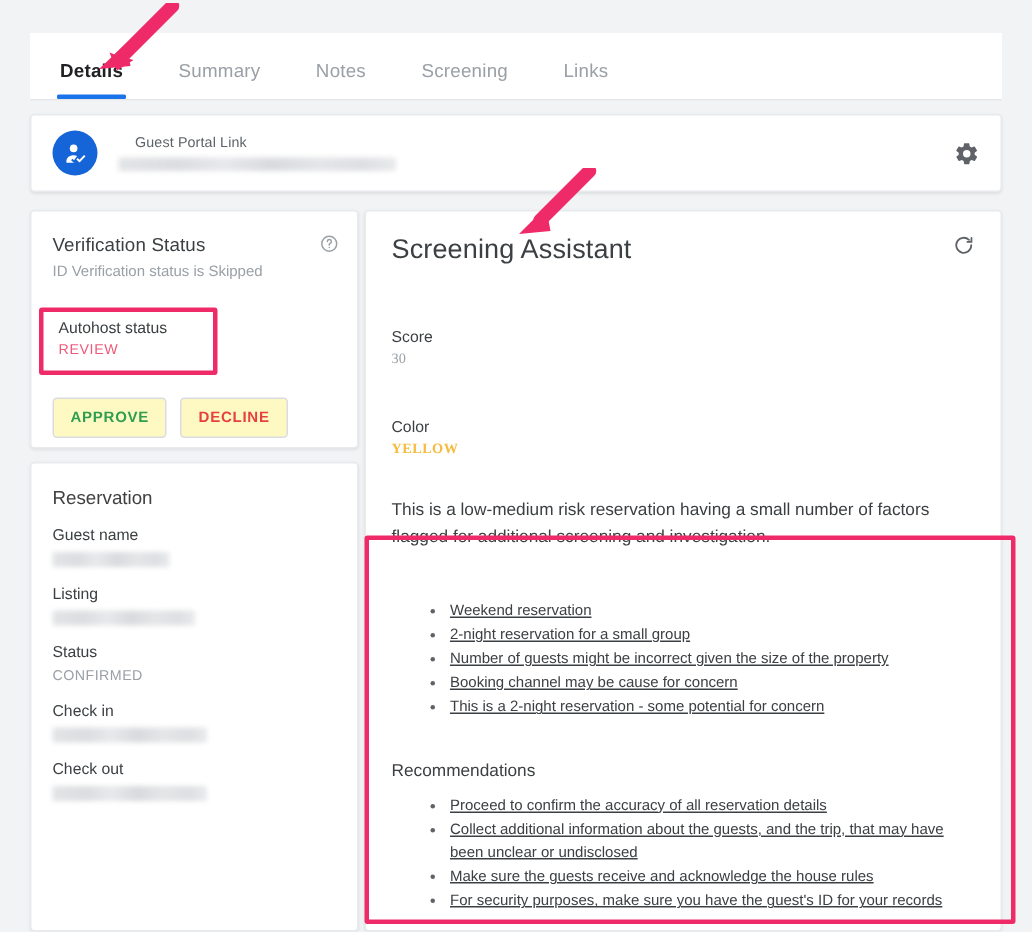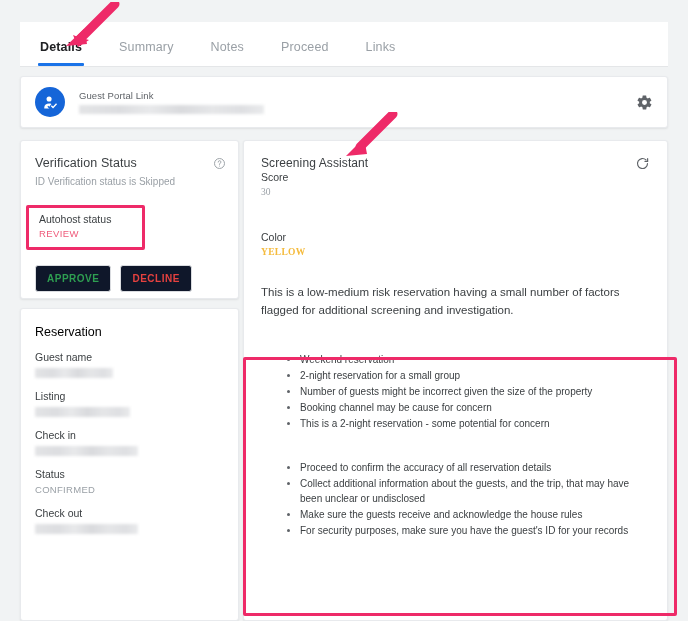--- a/index.html
+++ b/index.html
@@ -47,21 +47,21 @@
   .portal-card {
     position: absolute; left: 20px; top: 76px; width: 648px; height: 52px;
     display: flex; align-items: center; padding: 0 14px;
   }
   .avatar {
     width: 30px; height: 30px; border-radius: 50%;
     background: #1565d8; flex: 0 0 auto;
     display: flex; align-items: center; justify-content: center;
   }
   .portal-texts { margin-left: 14px; flex: 1 1 auto; }
-  .portal-title { font-size: 9.5px; color: #5f6368; letter-spacing: .1px; }
+  .portal-title { font-size: 9.5px; color: #5f6368; letter-spacing: .1px; margin-left: 11px; }
   .blur-bar {
     margin-top: 4px; height: 9px; border-radius: 1px;
     background: linear-gradient(90deg,#e3e4e6 0%,#dcdde0 22%,#e8e9eb 38%,
                  #d9dadd 55%,#e5e6e8 72%,#dedfe2 88%,#e9eaec 100%);
     filter: blur(1.6px);
   }
   .gear-btn { flex: 0 0 auto; cursor: pointer; display:flex; align-items:center; }
 
   
   .verif-card {
@@ -74,63 +74,63 @@
 
   .autohost-box {
     position: absolute; left: 6px; top: 64px; width: 119px; height: 45px;
     padding: 8px 0 0 12px;
   }
   .autohost-label { font-size: 10.5px; color: #3c4043; }
   .autohost-value { margin-top: 3px; font-size: 9.5px; color: #ef5a7a; letter-spacing: .4px; }
 
   .btn-row { position: absolute; left: 14px; top: 124px; display: flex; gap: 9px; }
   .btn {
-    border: 1px solid #dadce0; background: #0f172a; border-radius: 3px;
+    border: 1px solid #dadce0; background: #fef9c3; border-radius: 3px;
     padding: 7px 11px; font-size: 10px; font-weight: bold; letter-spacing: .5px;
     cursor: pointer;
   }
   .btn.approve { color: #2e9e51; }
   .btn.decline { color: #e5413f; }
 
   .resv-card {
     position: absolute; left: 20px; top: 308px; width: 219px; height: 313px;
     padding: 16px 14px 0 14px; overflow: hidden;
   }
-  .resv-title { font-size: 12.5px; color: #000000; }
+  .resv-title { font-size: 12.5px; color: #404040; }
   .field { margin-top: 12px; }
   .field-label { font-size: 10.5px; color: #3c4043; }
   .field-value { margin-top: 4px; font-size: 9.5px; color: #9aa0a6; letter-spacing: .3px; }
   .field .blur-bar { width: 78px; height: 10px; margin-top: 5px; }
   .field .blur-bar.wide { width: 103px; }
   .field .blur-bar.xwide { width: 95px; }
 
   
   .screen-card {
     position: absolute; left: 243px; top: 140px; width: 425px; height: 481px;
     padding: 15px 17px 0 17px; overflow: hidden;
   }
   .screen-head { display: flex; align-items: flex-start; justify-content: space-between; }
-  .screen-title { font-size: 12px; color: #3c4043; letter-spacing: .1px; }
+  .screen-title { font-size: 18px; color: #3c4043; letter-spacing: .1px; }
   .refresh-btn { cursor: pointer; display: flex; }
 
   .kv { margin-top: 0; }
   .kv-label { font-size: 10.5px; color: #3c4043; }
   .kv-value { margin-top: 4px; font-size: 9.5px; color: #9aa0a6; font-family: Liberation Serif, serif; }
   .kv-value.yellow { color: #f5bb3d; font-weight: bold; letter-spacing: .3px; }
 
   .risk-text {
     font-size: 11.5px; color: #3c4043; line-height: 1.55;
     margin-top: 27px; width: 366px;
   }
 
   .section-title { font-size: 11.5px; color: #3c4043; }
   .bullets { margin: 10px 0 0 26px; padding: 0; list-style: none; }
   .bullets li {
     position: relative; font-size: 10px; color: #3c4043;
-    line-height: 1.52; padding-left: 13px; margin-bottom: 1px;
+    line-height: 1.52; padding-left: 13px; margin-bottom: 1px; text-decoration: underline;
   }
   .bullets li::before {
     content: ""; position: absolute; left: 0; top: 6px;
     width: 3px; height: 3px; background: #5f6368; border-radius: 50%;
   }
 
   
   .anno-box { position: absolute; border: 3px solid #ee2a68; border-radius: 2px; pointer-events: none; }
   #anno-autohost { left: 26px; top: 205px; width: 119px; height: 45px; }
   #anno-insights { left: 243px; top: 357px; width: 434px; height: 259px; }
@@ -149,21 +149,21 @@
     <div class="tab active">
       <span>Details</span>
     </div>
     <div class="tab">
       <span>Summary</span>
     </div>
     <div class="tab">
       <span>Notes</span>
     </div>
     <div class="tab">
-      <span>Proceed</span>
+      <span>Screening</span>
     </div>
     <div class="tab">
       <span>Links</span>
     </div>
   </div>
 
   <div class="card portal-card">
     <div class="avatar">
       <svg width="17" height="17" viewBox="0 0 24 24" fill="#ffffff">
         <circle cx="10" cy="7" r="3.6"></circle>
@@ -209,45 +209,45 @@
 
     <div class="field">
       <div class="field-label">Guest name</div>
       <div class="blur-bar"></div>
     </div>
     <div class="field">
       <div class="field-label">Listing</div>
       <div class="blur-bar xwide"></div>
     </div>
     <div class="field">
+      <div class="field-label">Status</div>
+      <div class="field-value">CONFIRMED</div>
+    </div>
+    <div class="field">
       <div class="field-label">Check in</div>
       <div class="blur-bar wide"></div>
-    </div>
-    <div class="field">
-      <div class="field-label">Status</div>
-      <div class="field-value">CONFIRMED</div>
     </div>
     <div class="field">
       <div class="field-label">Check out</div>
       <div class="blur-bar wide"></div>
     </div>
   </div>
 
   <div class="card screen-card">
     <div class="screen-head">
       <div class="screen-title">Screening Assistant</div>
       <div class="refresh-btn">
         <svg width="15" height="15" viewBox="0 0 24 24" fill="none" stroke="#5f6368" stroke-width="1.9" stroke-linecap="round">
           <path d="M20 12a8 8 0 1 1-2.4-5.7"></path>
           <path d="M20.2 4.2v4.3h-4.3"></path>
         </svg>
       </div>
     </div>
 
-    <div class="kv" style="">
+    <div class="kv" style="margin-top:42px">
       <div class="kv-label">Score</div>
       <div class="kv-value">30</div>
     </div>
 
     <div class="kv" style="margin-top:34px">
       <div class="kv-label">Color</div>
       <div class="kv-value yellow">YELLOW</div>
     </div>
 
     <div class="risk-text">This is a low-medium risk reservation having a small number of factors flagged for additional screening and investigation.</div>
@@ -256,20 +256,21 @@
       <ul class="bullets">
         <li>Weekend reservation</li>
         <li>2-night reservation for a small group</li>
         <li>Number of guests might be incorrect given the size of the property</li>
         <li>Booking channel may be cause for concern</li>
         <li>This is a 2-night reservation - some potential for concern</li>
       </ul>
     </div>
 
     <div style="margin-top:28px">
+      <div class="section-title">Recommendations</div>
       <ul class="bullets">
         <li>Proceed to confirm the accuracy of all reservation details</li>
         <li>Collect additional information about the guests, and the trip, that may have been unclear or undisclosed</li>
         <li>Make sure the guests receive and acknowledge the house rules</li>
         <li>For security purposes, make sure you have the guest's ID for your records</li>
       </ul>
     </div>
   </div>
 
   <div class="anno-box" id="anno-autohost"></div>

